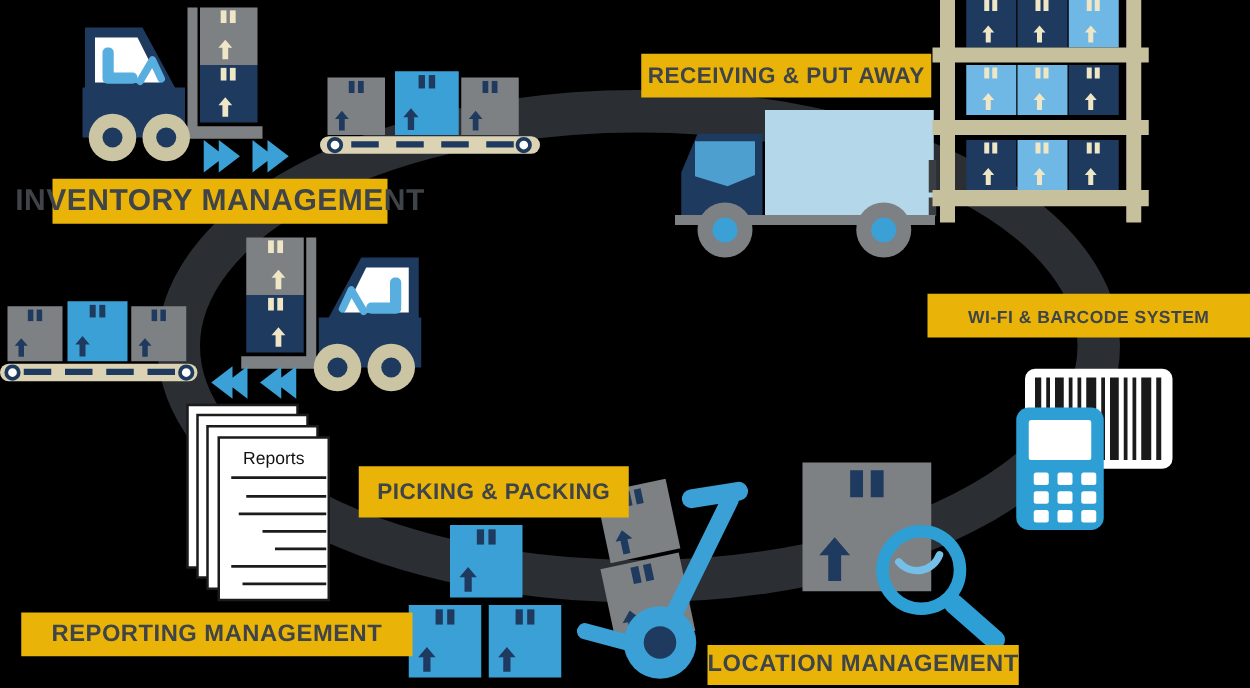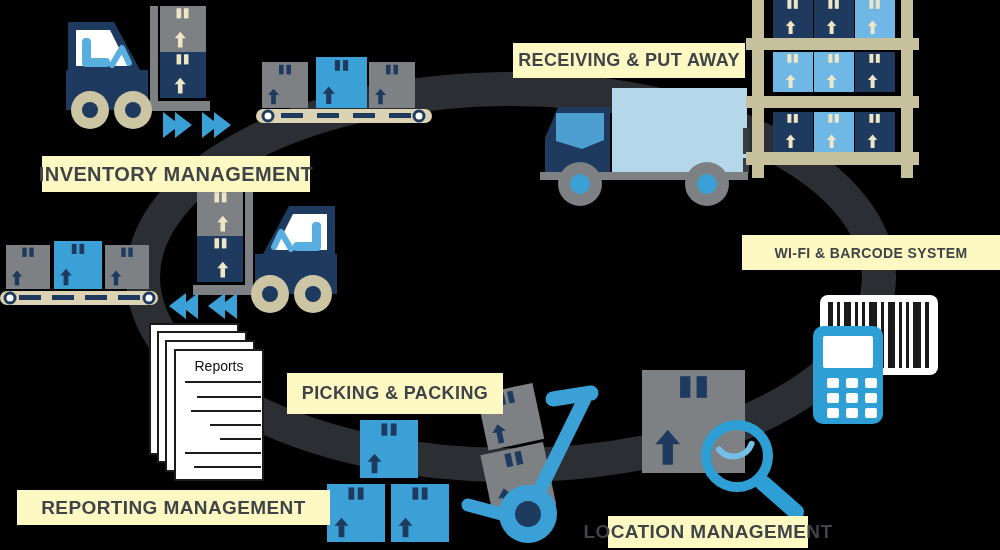--- a/index.html
+++ b/index.html
@@ -1,27 +1,27 @@
 <!DOCTYPE html>
 <html><head>
 <meta charset="utf-8">
 <style>
   html,body{margin:0;padding:0;background:#000;}
   #stage{position:relative;width:1000px;height:550px;background:#000;overflow:hidden;
          font-family:"Liberation Sans",sans-serif;}
   #art{position:absolute;left:0;top:0;}
-  .label{position:absolute;background:#fef9c3;color:#3F4448;font-weight:bold;
+  .label{position:absolute;background:#eab308;color:#3F4448;font-weight:bold;
          display:flex;align-items:center;justify-content:center;letter-spacing:.4px;
          white-space:nowrap;}
-  .lbl-inventory{left:42px;top:156px;width:268px;height:36px;font-size:20px;}
+  .lbl-inventory{left:42px;top:143px;width:268px;height:36px;font-size:24px;}
   .lbl-receiving{left:513px;top:43px;width:232px;height:35px;font-size:18px;}
   .lbl-wifi{left:742px;top:235px;width:258px;height:35px;font-size:14px;}
   .lbl-picking{left:287px;top:373px;width:216px;height:41px;font-size:18px;}
   .lbl-reporting{left:17px;top:490px;width:313px;height:35px;font-size:19px;}
-  .lbl-location{left:566px;top:516px;width:200px;height:32px;font-size:19px;margin-left:42px;}
+  .lbl-location{left:566px;top:516px;width:249px;height:32px;font-size:19px;}
   .gray{color:#7E8184}.blue{color:#3BA0D6}.navy{color:#1F3A5F}.lblue{color:#6FB7E4}
 </style>
 </head>
 <body>
 
 <div id="stage">
 
   <svg id="art" width="1000" height="550" viewBox="0 0 1000 550">
     <defs>
 

